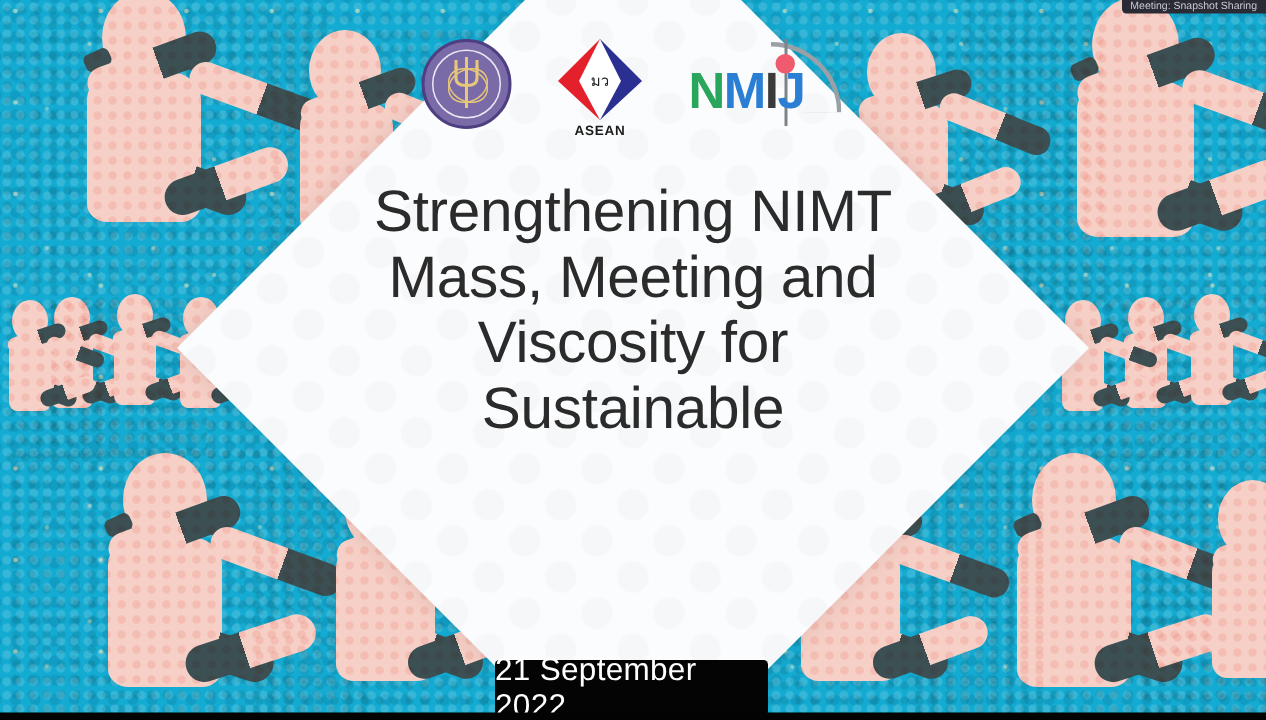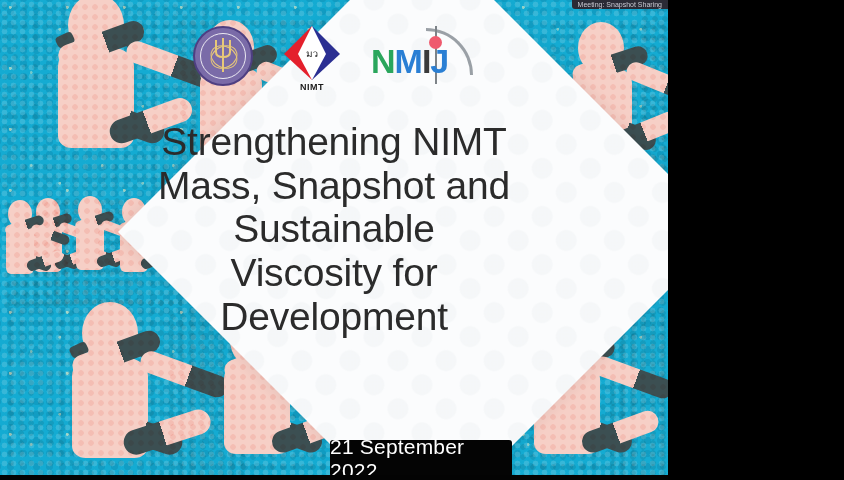--- a/index.html
+++ b/index.html
@@ -2,21 +2,21 @@
 <html><head>
 <meta charset="utf-8">
 <style>
   html, body {
     margin: 0;
     padding: 0;
     background: #000;
   }
   #stage {
     position: relative;
-    width: 668px;
+    width: 844px;
     height: 480px;
     overflow: hidden;
     font-family: "Liberation Sans", sans-serif;
     background: #17aed4;
   }
 
   
   .bg-base {
     position: absolute;
     inset: 0;
@@ -504,42 +504,41 @@
           </svg>
         </div>
       </div>
 
       <div class="logo-nimt">
         <div class="nimt-mark">
           <div class="nimt-left"></div>
           <div class="nimt-right"></div>
           <div class="nimt-center">มว</div>
         </div>
-        <div class="nimt-text">NIMT</div>
+        <div class="nimt-text">ASEAN</div>
       </div>
 
       <div class="logo-nmij">
         <div class="nmij-arc"></div>
         <div class="nmij-stem"></div>
         <div class="nmij-letters">
           <span class="n">N</span>
           <span class="m">M</span>
           <span class="i">I</span>
           <span class="j">J</span>
         </div>
         <div class="nmij-dot"></div>
       </div>
     </div>
 
     <div class="title">
       <div>Strengthening NIMT</div>
-      <div>Mass, Snapshot and</div>
+      <div>Mass, Meeting and</div>
+      <div>Viscosity for</div>
       <div>Sustainable</div>
-      <div>Viscosity for</div>
-      <div>Development</div>
     </div>
   </div>
 
   <div class="date-bar">
     <span class="date-text">21 September 2022</span>
   </div>
 
   <div class="bottom-strip"></div>
 
   <div class="meet-overlay">

